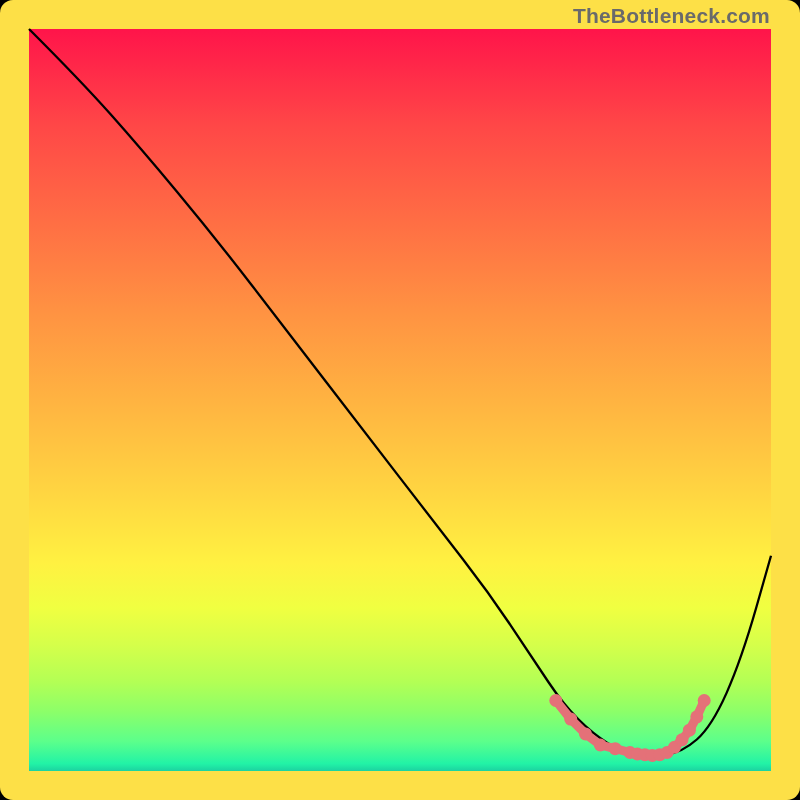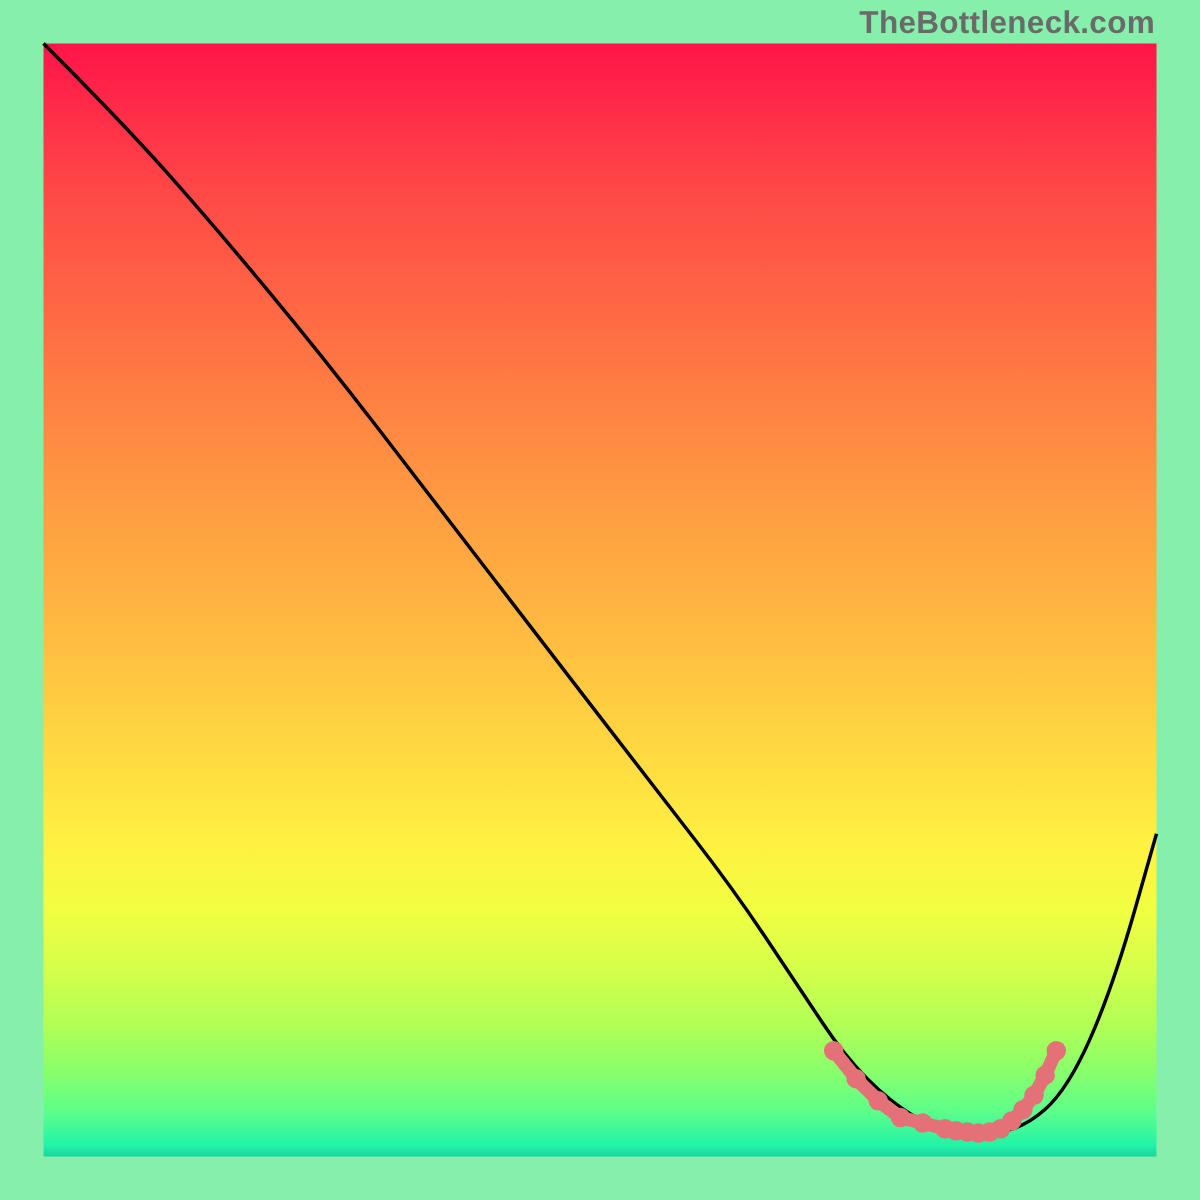--- a/index.html
+++ b/index.html
@@ -7,21 +7,22 @@
     padding: 0;
     width: 800px;
     height: 800px;
     background: #000;
     overflow: hidden;
   }
   .chart-container {
     position: relative;
     width: 800px;
     height: 800px;
-    background: #86efac;
+    background: #fde047;
+    border-radius: 13px;
   }
   .plot-area {
     position: absolute;
     left: 29px;
     top: 29px;
     width: 742px;
     height: 742px;
     background: linear-gradient(to bottom,
       #ff144a 0%,
       #ff4747 13%,

